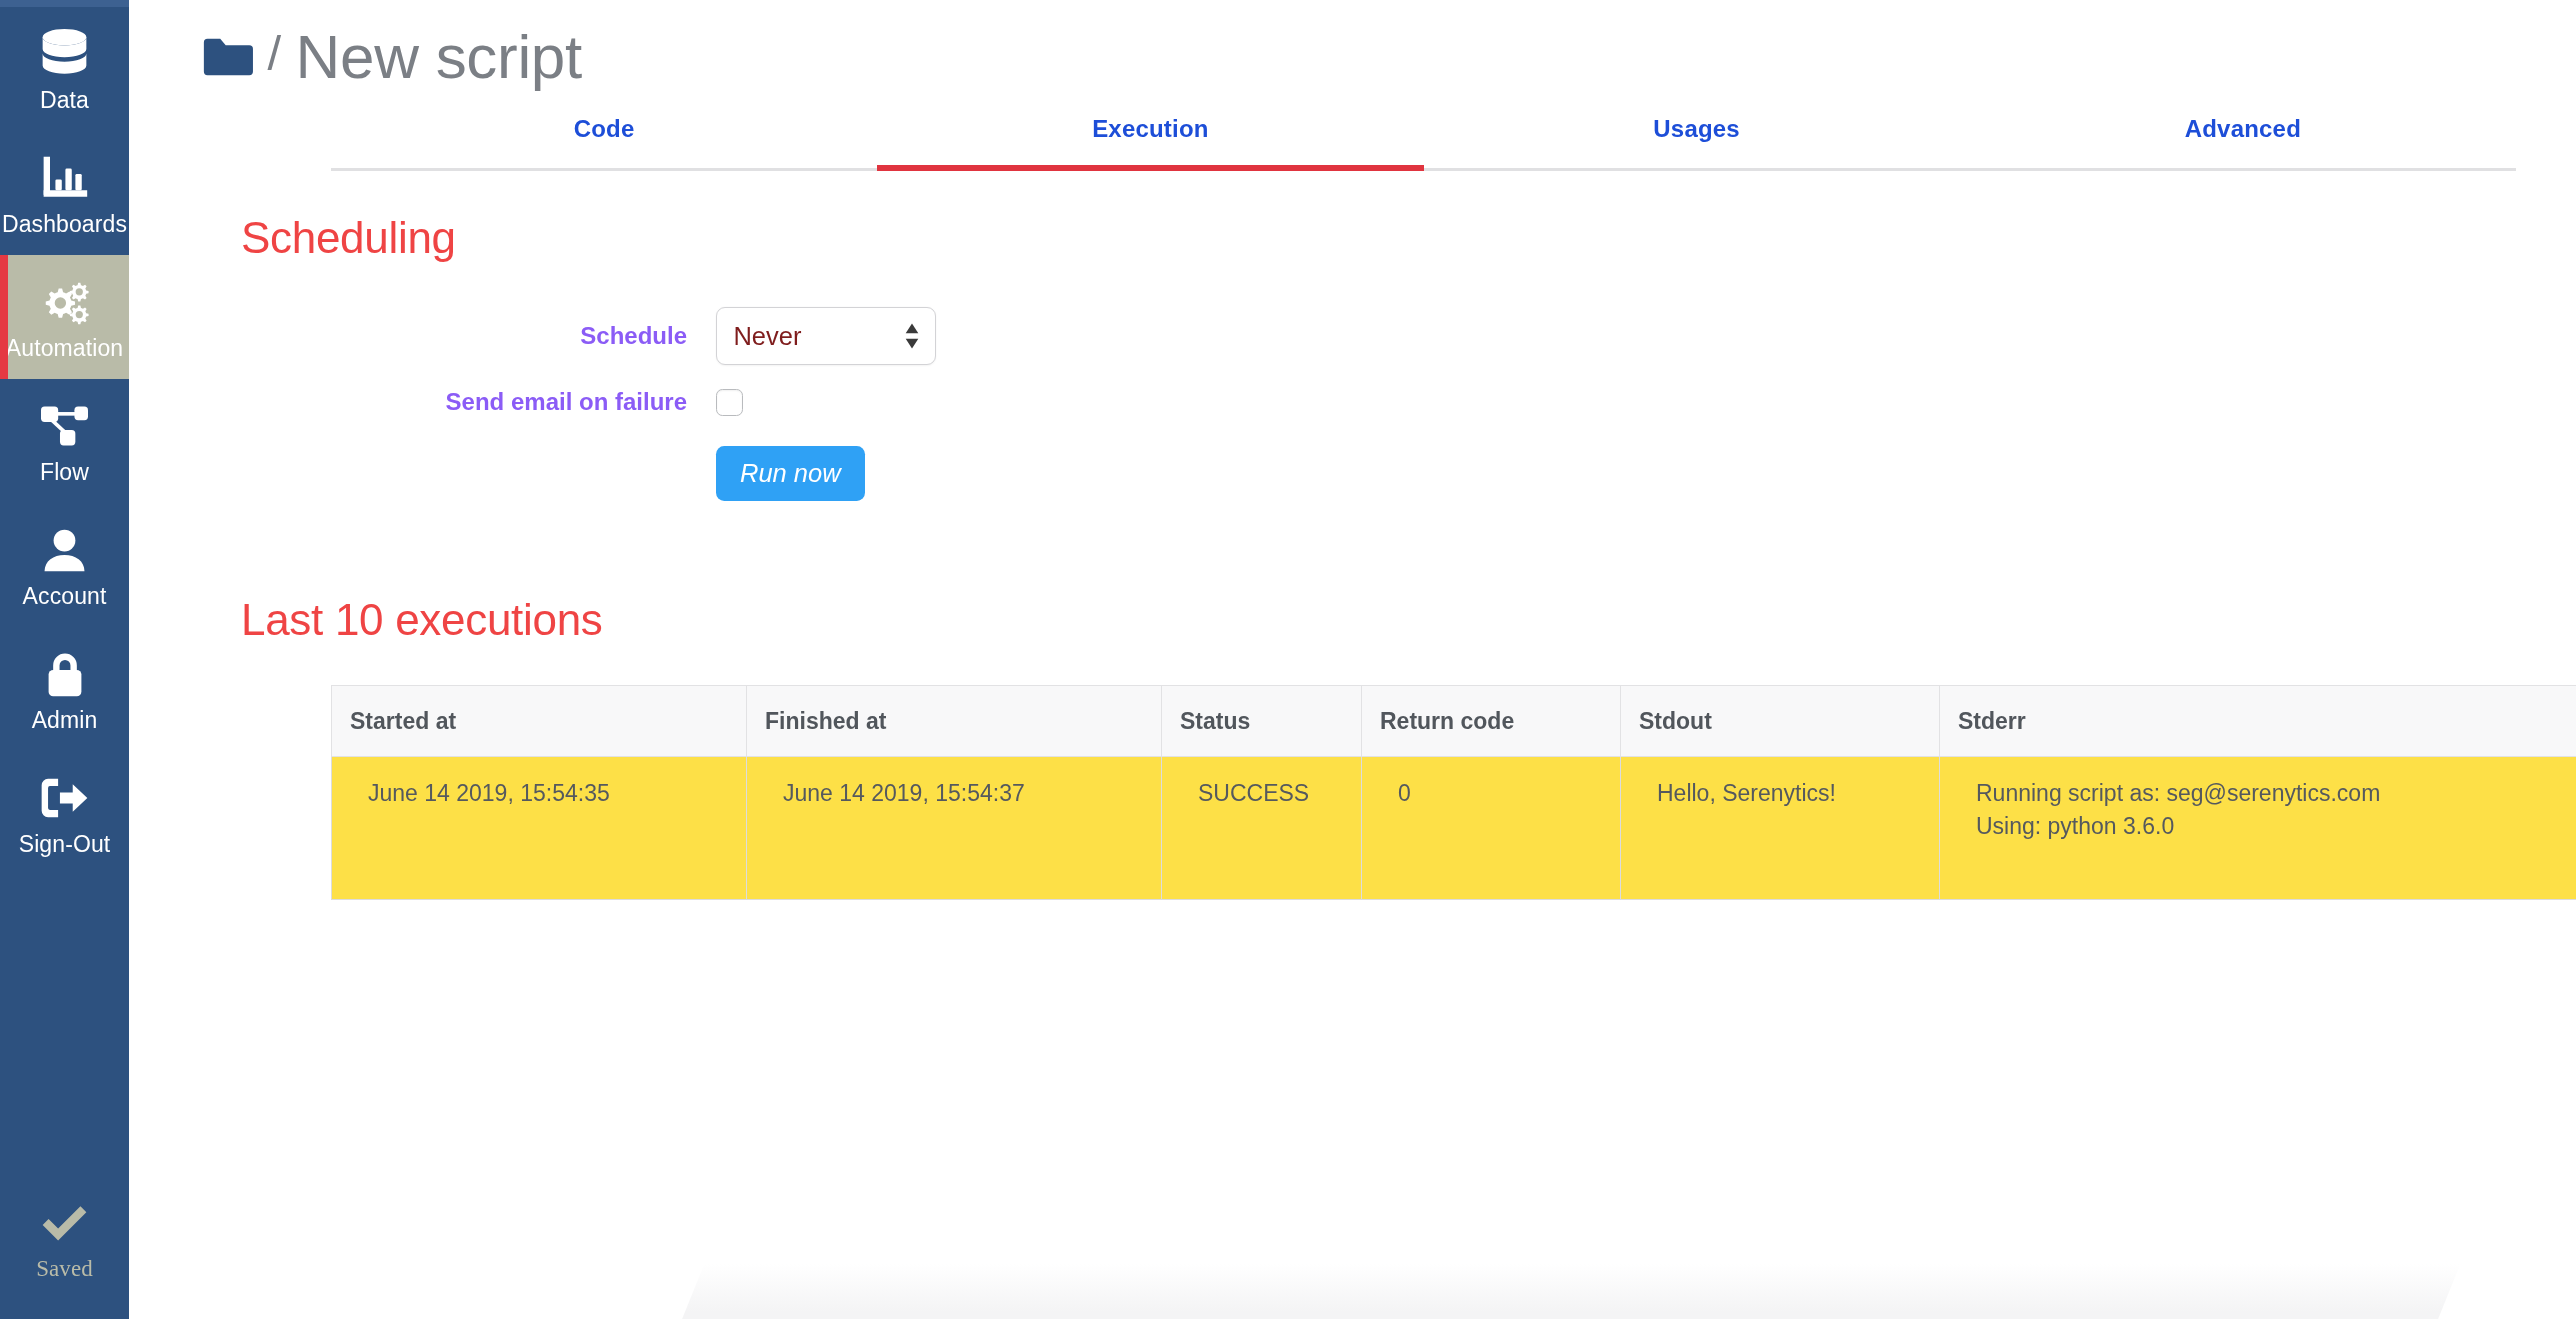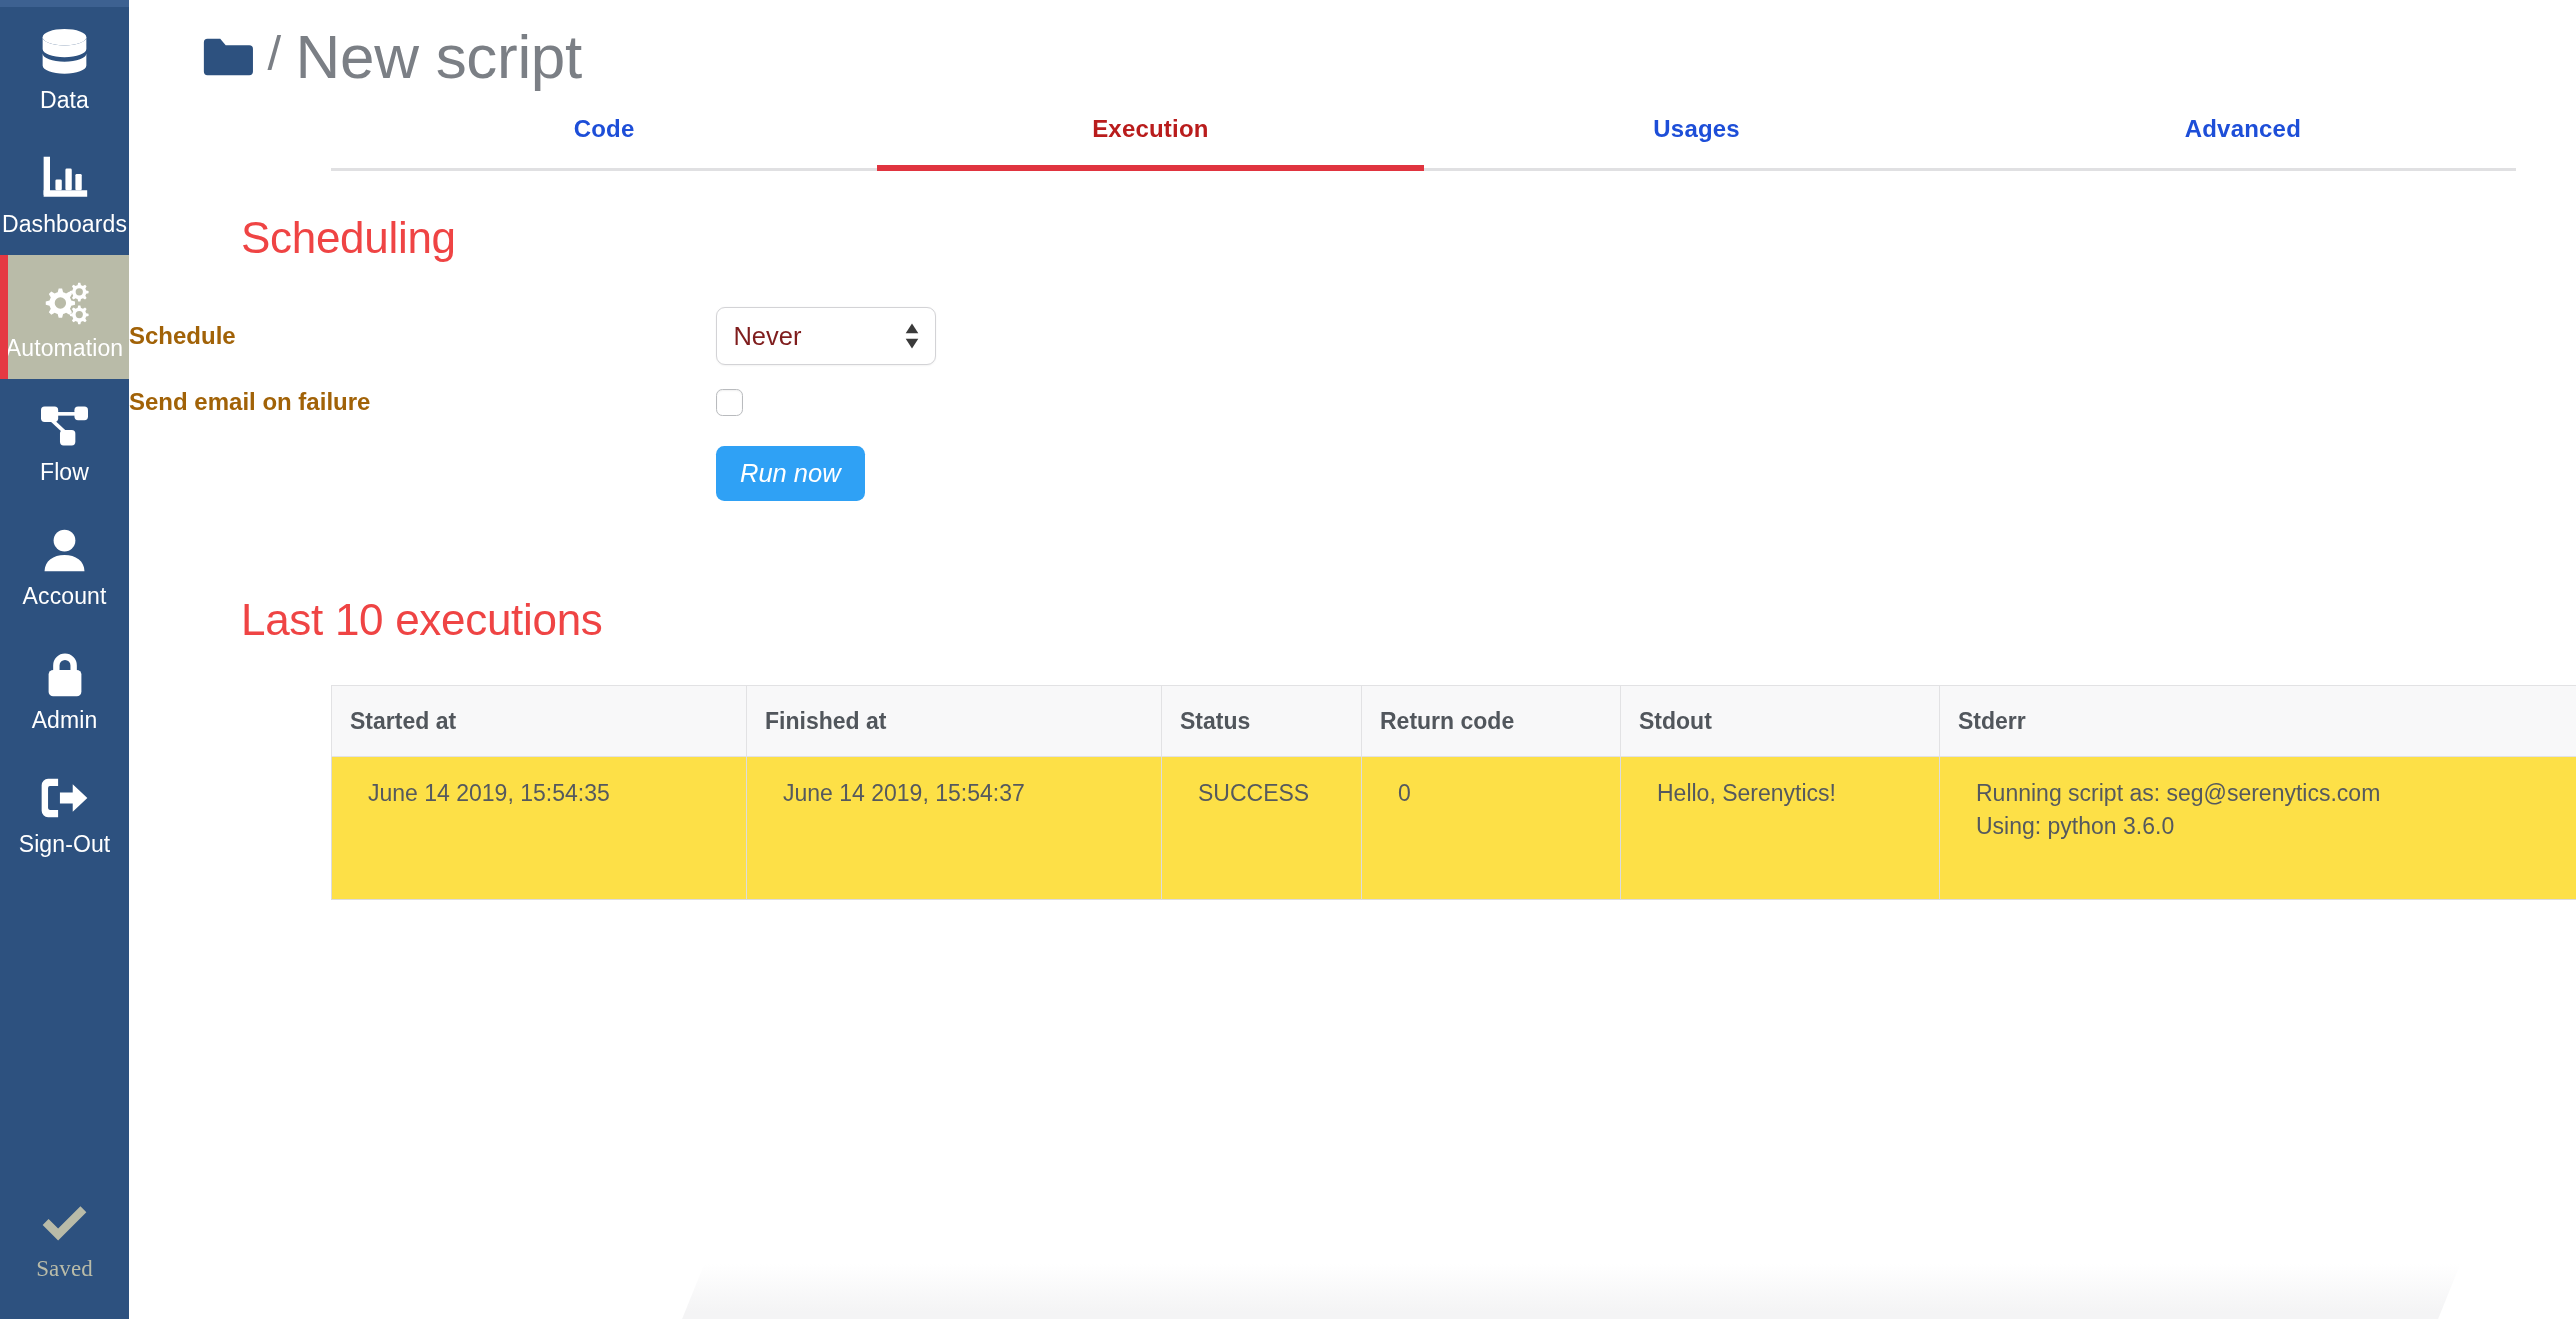--- a/index.html
+++ b/index.html
@@ -98,41 +98,41 @@
     content: ""; position: absolute; left: 0; bottom: 0;
     width: 2185px; height: 2.7px; background: #e0e0e2;
   }
   .tab {
     flex: 1 1 0; text-align: center;
     font-size: 24px; font-weight: 700; color: #1d4ed8;
     padding-top: 5.5px;
     cursor: pointer; position: relative;
     letter-spacing: 0.2px;
   }
-  .tab.active { color: #b91c1c; }
+  .tab.active { color: #1d4ed8; }
   .tab.active::after {
     content: ""; position: absolute; left: 0; right: 0; bottom: 0px;
     height: 6.4px; background: #e0343f; z-index: 2;
   }
 
   
   .section-title {
     font-size: 44px; font-weight: 400; color: #ef4444;
     letter-spacing: -0.3px;
     margin-left: 112px;
   }
   #scheduling-title { margin-top: 42px; }
   #executions-title { margin-top: 82px; }
 
   
   #sched-form { margin-top: 40px; }
   .form-row { display: flex; align-items: center; height: 66px; }
   .form-label {
-    width: 587px; padding-right: 29px;
-    font-size: 24px; font-weight: 700; color: #a16207;
+    width: 587px; text-align: right; padding-right: 29px;
+    font-size: 24px; font-weight: 700; color: #8b5cf6;
   }
   .form-control { display: flex; align-items: center; }
   #schedule-select {
     width: 220px; height: 58px;
     border: 1.8px solid #d3d3d6; border-radius: 9px;
     background: #ffffff;
     font-family: "Liberation Sans", sans-serif;
     font-size: 25.5px; color: #7f1d1d;
     padding: 0 46px 0 16.4px;
     -webkit-appearance: none; appearance: none;

